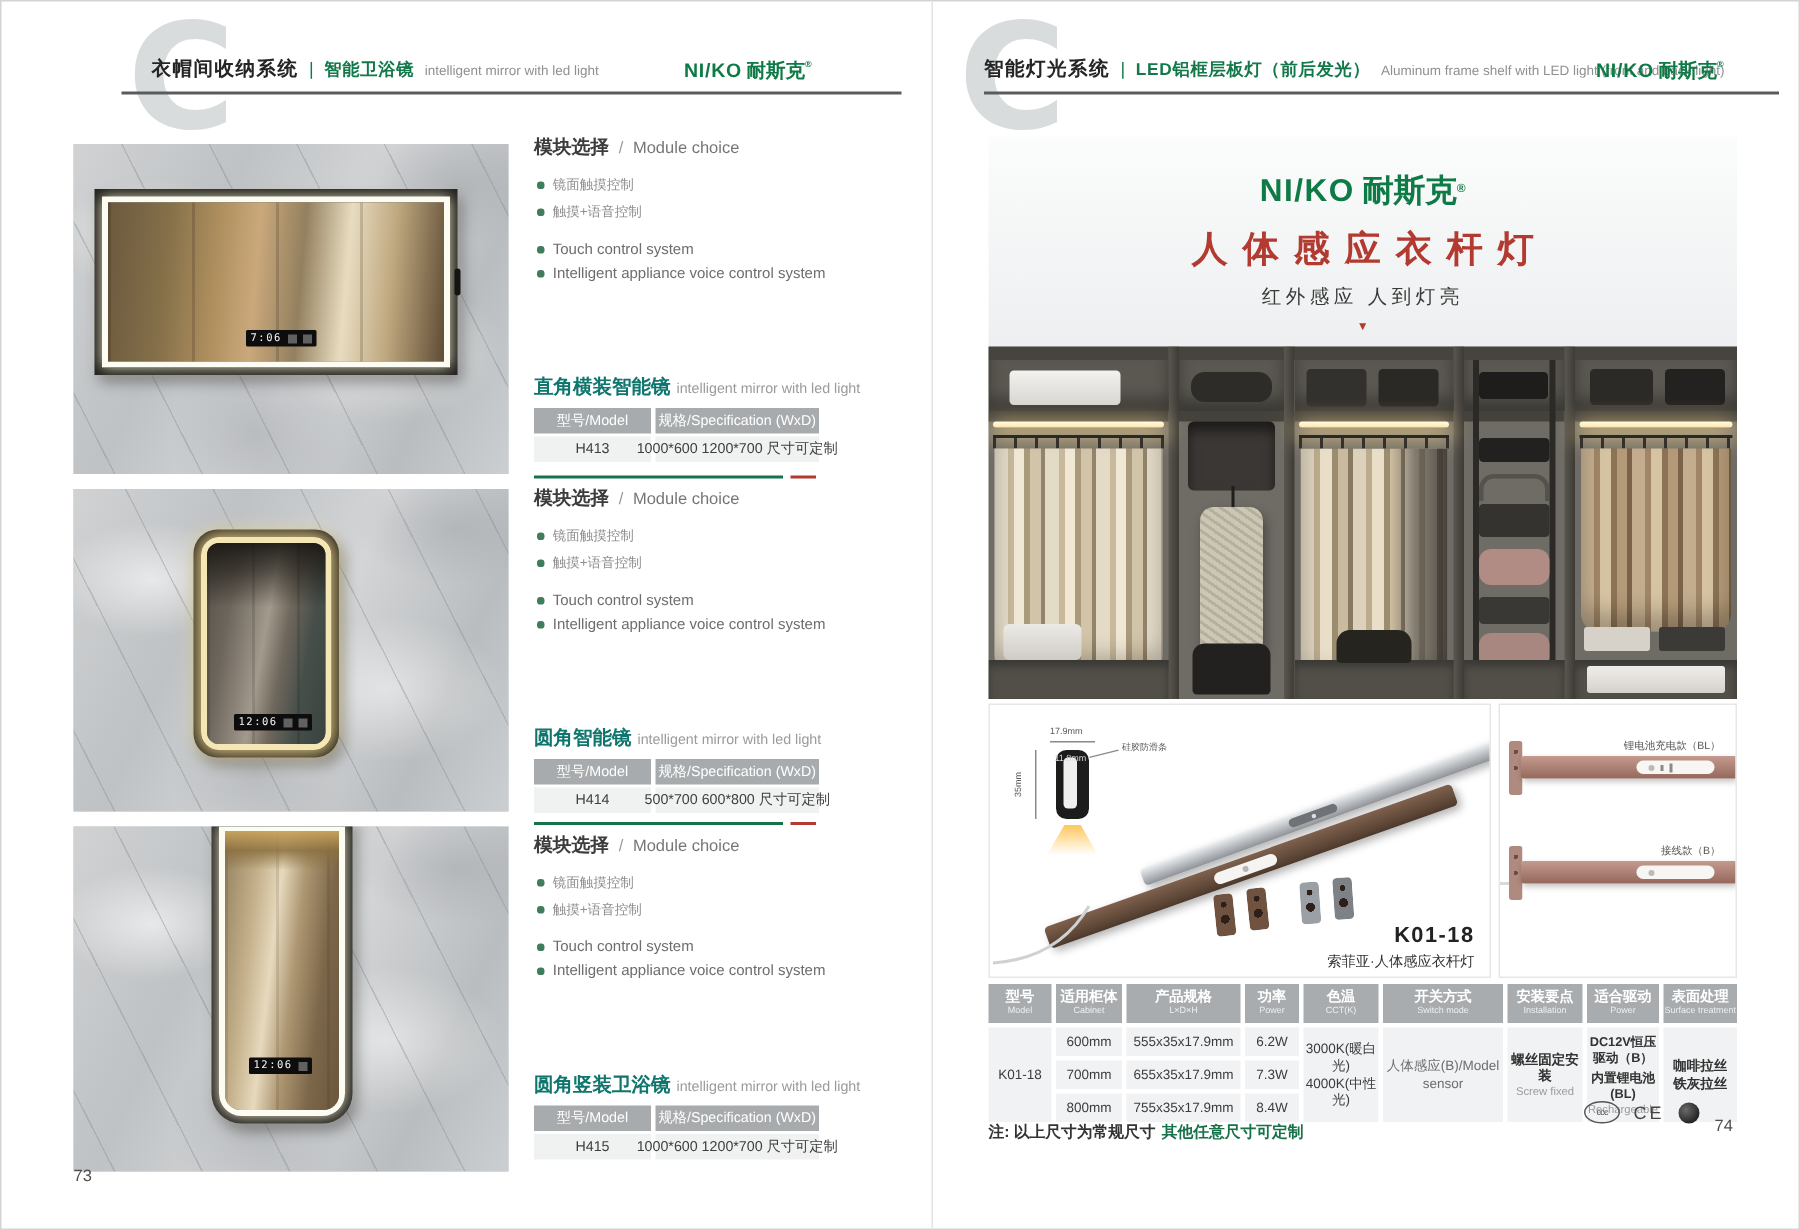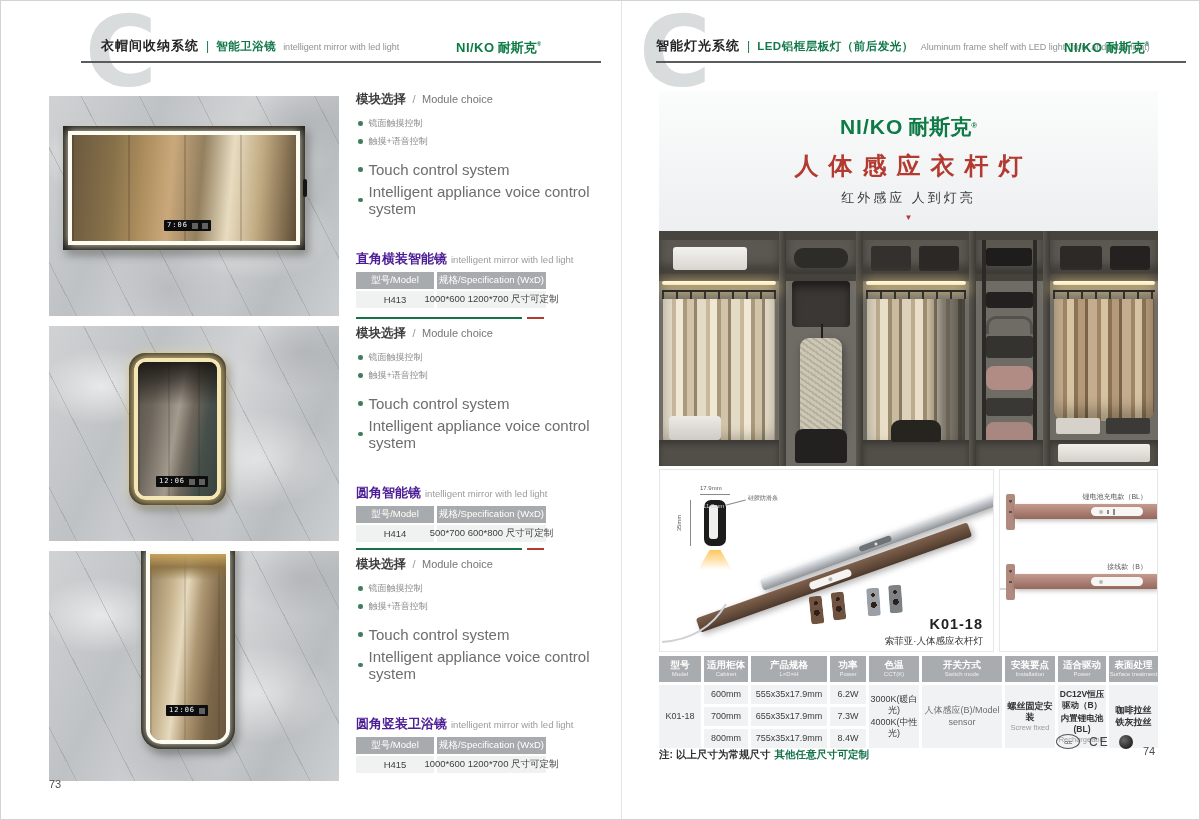--- a/index.html
+++ b/index.html
@@ -58,23 +58,23 @@
   
   .sec { position:absolute; left:355px; width:246px; z-index:2; }
   .mod-t { position:absolute; top:0; left:0; white-space:nowrap; }
   .mod-t .cn { font-size:12.5px; font-weight:700; color:#3c3c3c; }
   .mod-t .sep { font-size:11px; color:#9a9a9a; margin:0 2px; }
   .mod-t .en { font-size:11px; color:#767676; }
   .blist { position:absolute; left:2px; }
   .bli { display:flex; align-items:center; gap:6px; margin-bottom:5px; }
   .dot { width:4.5px; height:4.5px; border-radius:50%; background:#3f7d5d; flex:0 0 auto; }
   .bli .t  { font-size:9px; color:#8e8e8e; }
-  .bli .te { font-size:15px; color:#6d6d6d; }
+  .bli .te { font-size:10px; color:#6d6d6d; }
   .prod-t { position:absolute; left:0; white-space:nowrap; }
-  .prod-t .cn { font-size:13px; font-weight:700; color:#4c1d95; }
+  .prod-t .cn { font-size:13px; font-weight:700; color:#0f766e; }
   .prod-t .en { font-size:9.5px; color:#9b9b9b; margin-left:4px; }
   .ltable { position:absolute; left:0; width:190px; }
   .lrow { display:grid; grid-template-columns:78px 109px; gap:3px; }
   .lrow + .lrow { margin-top:2px; }
   .lcell { height:17px; display:flex; align-items:center; justify-content:center; }
   .lh { background:#a8abad; color:#fff; font-size:9.5px; }
   .ld { background:#f0f1f1; color:#3e3e3e; font-size:9.5px; white-space:nowrap; }
   .divider { position:absolute; left:355px; width:188px; height:4px; display:flex; align-items:center; gap:5px; }
   .dv-g { flex:1; height:2.5px; background:#17724a; }
   .dv-r { width:17px; height:2.5px; background:#b23a31; }

